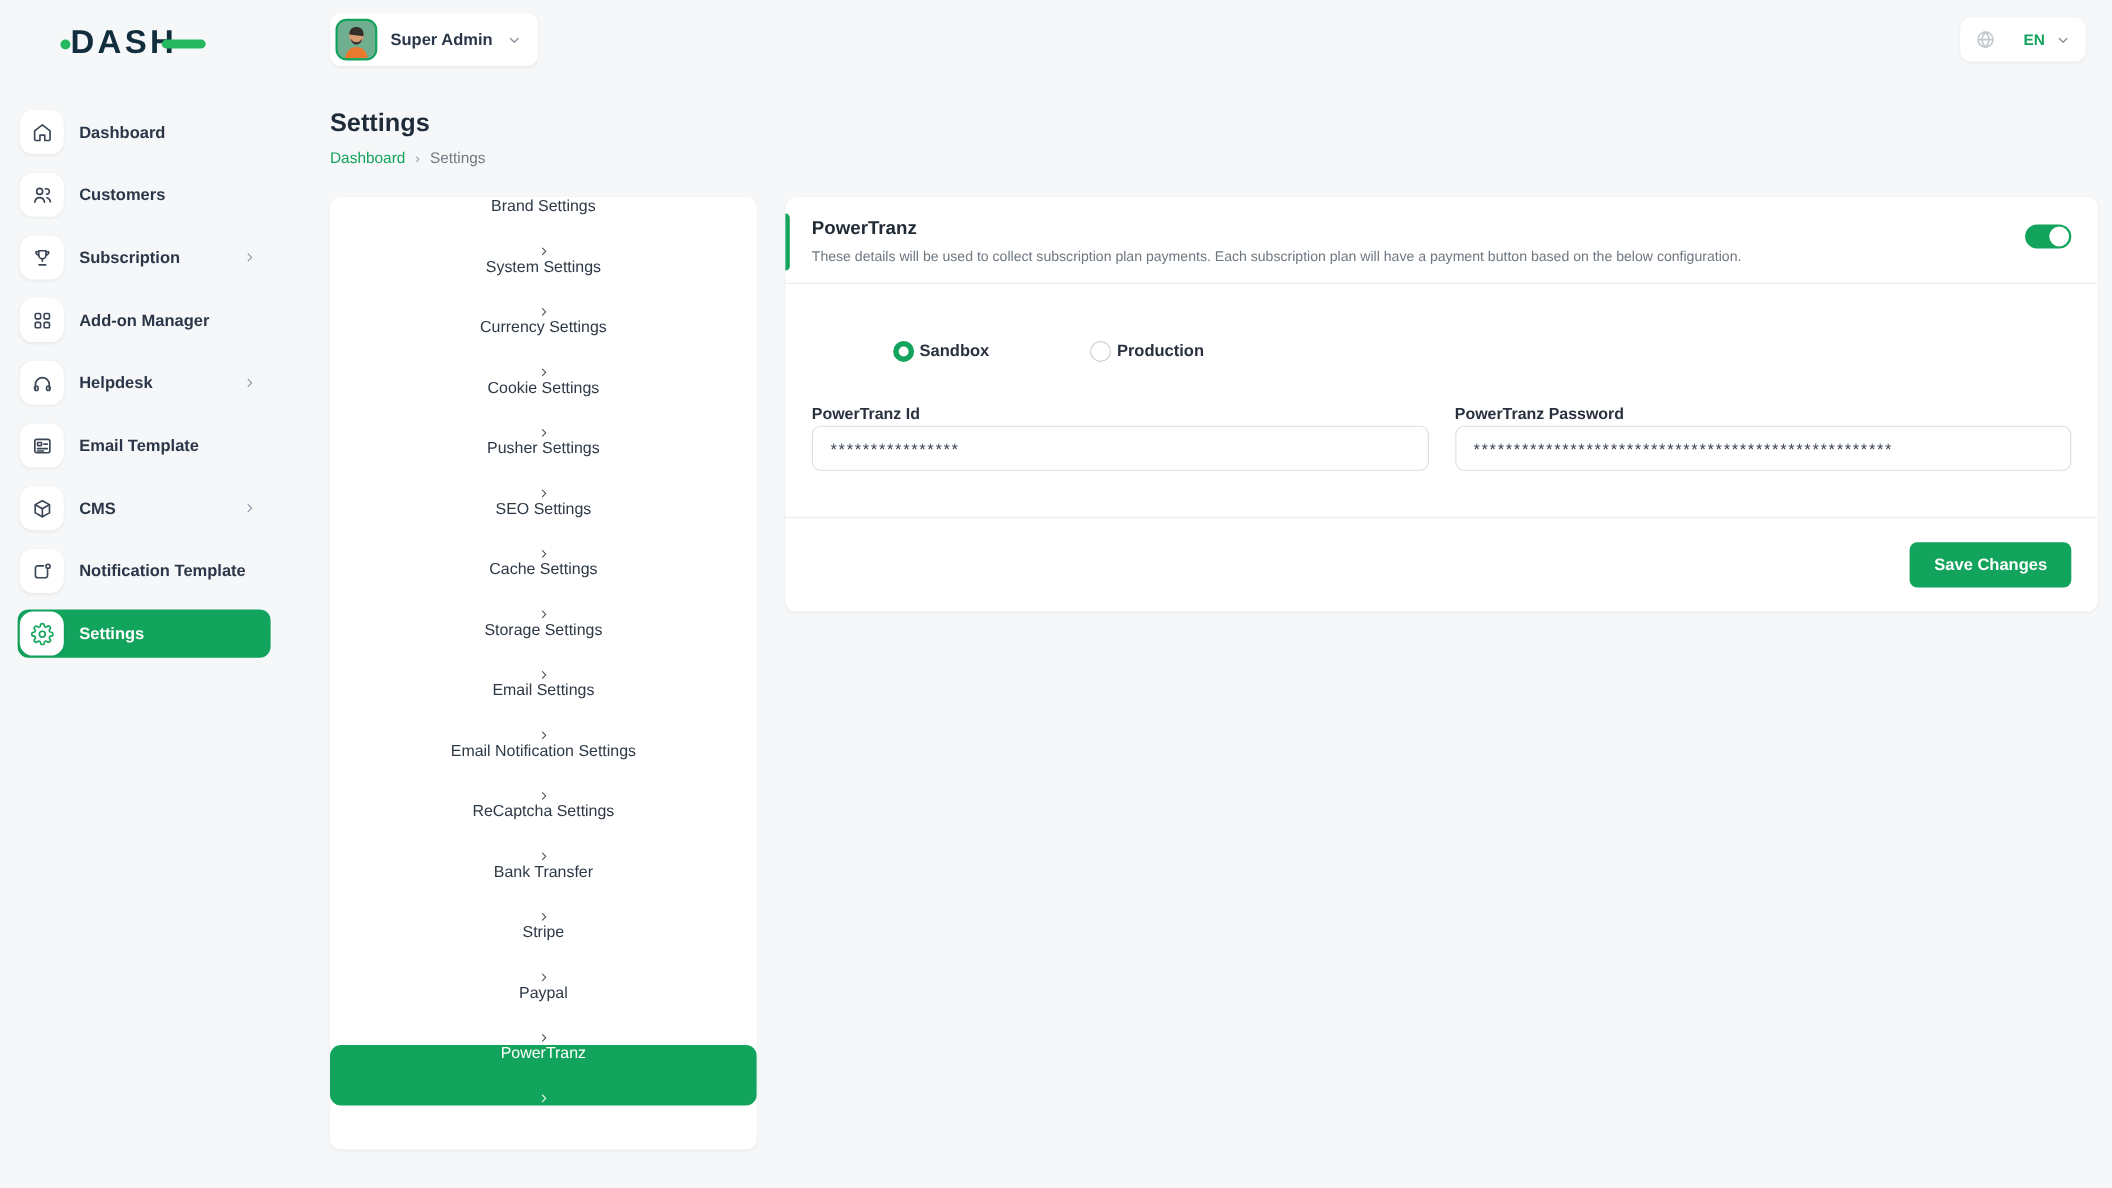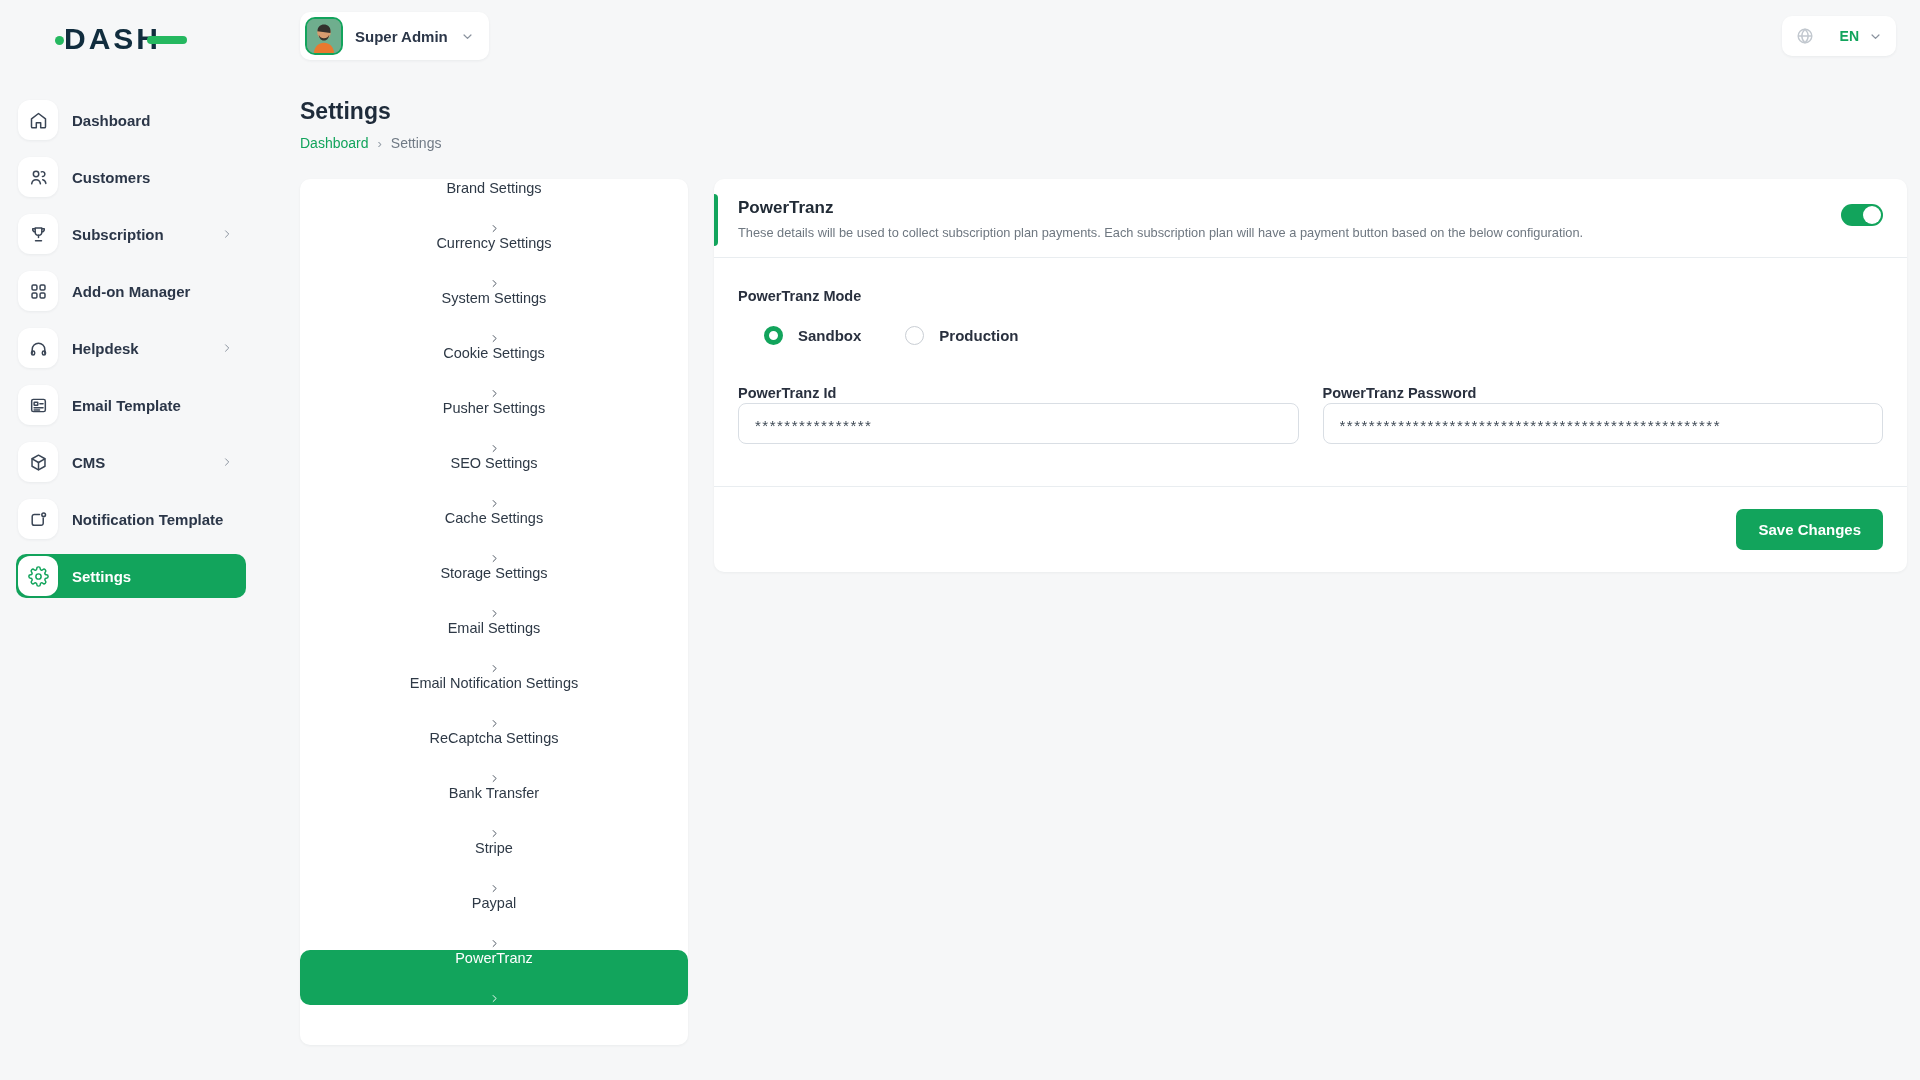--- a/index.html
+++ b/index.html
@@ -68,21 +68,21 @@
   .panel-header{position:relative;display:flex;padding:19px 24px 17px;border-bottom:1px solid var(--border);}
   .panel-header::before{content:"";position:absolute;left:0;top:15px;width:4px;height:52px;background:var(--accent);border-radius:0 4px 4px 0;}
   .panel-title{font-size:17px;font-weight:700;color:#212b36;}
   .panel-desc{margin-top:7px;font-size:12.8px;color:var(--text-muted);}
   .toggle{margin-left:auto;align-self:flex-start;margin-top:6px;width:42px;height:22px;flex:0 0 42px;border-radius:11px;background:var(--accent);position:relative;cursor:pointer;}
   .toggle .knob{position:absolute;right:2px;top:2px;width:18px;height:18px;border-radius:50%;background:#fff;}
 
   .mode-section{padding:30px 24px 0;}
   .field-label{font-size:14.5px;font-weight:700;color:#29303e;}
   .radio-row{margin:22px 0 0 26px;display:flex;gap:44px;}
-  .radio{display:flex;align-items:center;gap:15px;font-size:15px;font-weight:700;color:#29303e;cursor:pointer;}
+  .radio{display:flex;align-items:center;gap:5px;font-size:15px;font-weight:700;color:#29303e;cursor:pointer;margin-left:48px;}
   .radio-dot{width:19px;height:19px;border-radius:50%;background:#fff;border:1.5px solid #c9ced4;}
   .radio.selected .radio-dot{border:5.5px solid var(--accent);}
 
   .fields-row{display:grid;grid-template-columns:1fr 1fr;gap:24px;padding:40px 24px 42px;}
   .field label{display:block;margin-bottom:2px;}
   .field input{width:100%;height:41px;border:1px solid #d9dee4;border-radius:8px;padding:4px 16px 0;font-family:"Liberation Sans",sans-serif;font-size:15px;color:#3f4a56;letter-spacing:1.5px;background:#fff;outline:none;}
 
   .panel-footer{border-top:1px solid var(--border);padding:22px 24px;display:flex;justify-content:flex-end;}
   .save-btn{background:var(--accent);color:#fff;border:none;border-radius:7px;font-family:"Liberation Sans",sans-serif;font-size:15px;font-weight:700;padding:12px 22px;cursor:pointer;margin-left:39px;}
 </style>
@@ -259,29 +259,29 @@
     <div class="menu-card" id="settings-menu">
         <div class="menu-item">
     <span>Brand Settings</span>
     <span class="m-chev">
             <svg fill="none" stroke="currentColor" stroke-width="1.7" stroke-linecap="round" stroke-linejoin="round" viewBox="0 0 24 24">
               <polyline points="9.5 6.5 15 12 9.5 17.5"></polyline>
             </svg>
           </span>
   </div>
         <div class="menu-item">
+    <span>System Settings</span>
+    <span class="m-chev">
+            <svg fill="none" stroke="currentColor" stroke-width="1.7" stroke-linecap="round" stroke-linejoin="round" viewBox="0 0 24 24">
+              <polyline points="9.5 6.5 15 12 9.5 17.5"></polyline>
+            </svg>
+          </span>
+  </div>
+        <div class="menu-item">
     <span>Currency Settings</span>
-    <span class="m-chev">
-            <svg fill="none" stroke="currentColor" stroke-width="1.7" stroke-linecap="round" stroke-linejoin="round" viewBox="0 0 24 24">
-              <polyline points="9.5 6.5 15 12 9.5 17.5"></polyline>
-            </svg>
-          </span>
-  </div>
-        <div class="menu-item">
-    <span>System Settings</span>
     <span class="m-chev">
             <svg fill="none" stroke="currentColor" stroke-width="1.7" stroke-linecap="round" stroke-linejoin="round" viewBox="0 0 24 24">
               <polyline points="9.5 6.5 15 12 9.5 17.5"></polyline>
             </svg>
           </span>
   </div>
         <div class="menu-item">
     <span>Cookie Settings</span>
     <span class="m-chev">
             <svg fill="none" stroke="currentColor" stroke-width="1.7" stroke-linecap="round" stroke-linejoin="round" viewBox="0 0 24 24">
@@ -384,21 +384,20 @@
         <div>
           <div class="panel-title">PowerTranz</div>
           <div class="panel-desc">These details will be used to collect subscription plan payments. Each subscription plan will have a payment button based on the below configuration.</div>
         </div>
         <div class="toggle">
           <span class="knob"></span>
         </div>
       </div>
 
       <div class="mode-section">
-        <div class="field-label">PowerTranz Mode</div>
         <div class="radio-row" id="radio-row">
             <div class="radio selected">
     <span class="radio-dot"></span>
     <span>Sandbox</span>
   </div>
             <div class="radio">
     <span class="radio-dot"></span>
     <span>Production</span>
   </div>
           </div>

